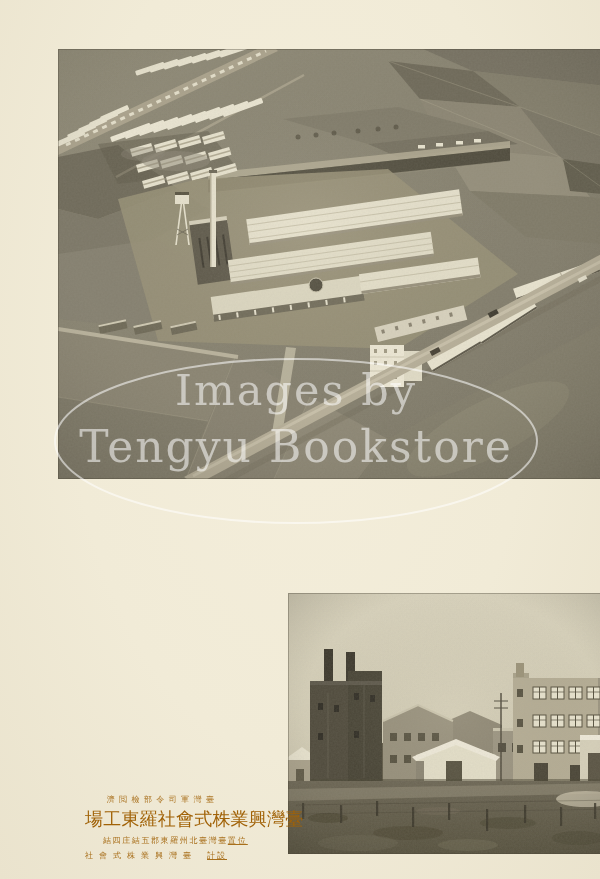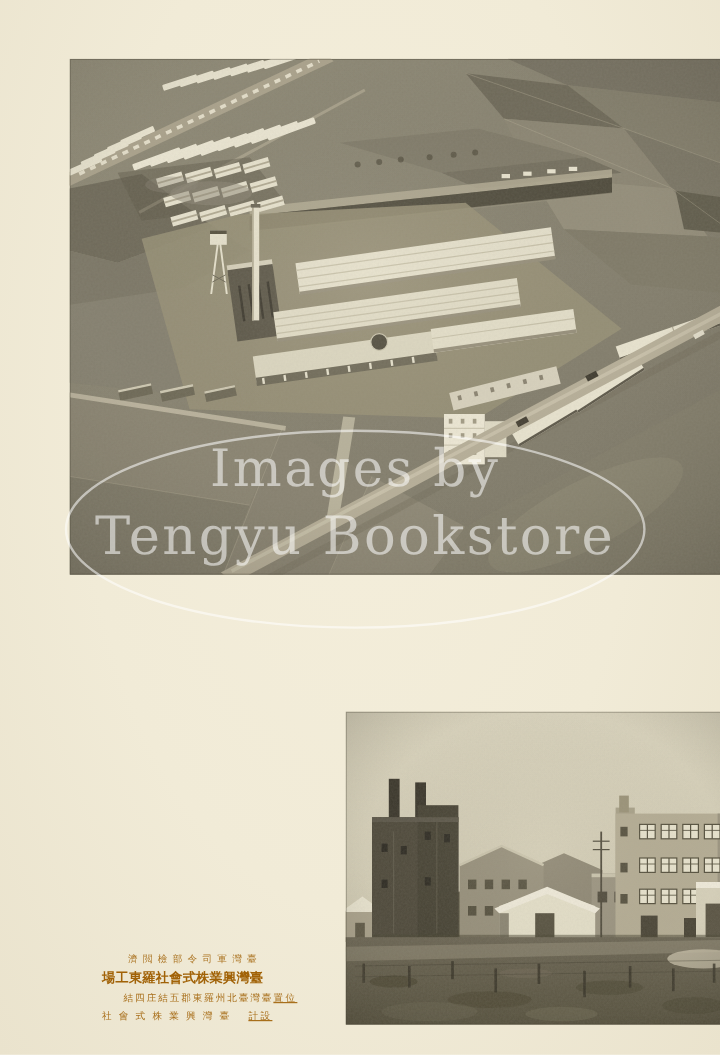--- a/index.html
+++ b/index.html
@@ -22,21 +22,21 @@
   .caption{
     position:absolute;left:53px;top:794px;width:153px;
     color:#a16207;
     margin-left:32px;
   }
   .caption .censor{
     font-size:8px;letter-spacing:4.4px;text-align:center;
     white-space:nowrap;margin-left:2px;opacity:.85;
   }
   .caption .title{
-    font-size:11px;font-weight:700;letter-spacing:0.2px;
+    font-size:18px;font-weight:400;letter-spacing:0.2px;
     white-space:nowrap;margin-top:2px;
   }
   .caption .row{display:flex;font-size:8px;margin-top:4px;white-space:nowrap;opacity:.9;}
   .caption .row .lbl{margin-left:auto;letter-spacing:2px;text-decoration:underline;}
   .row-location{width:152px;}
   .row-location .val{letter-spacing:1.6px;padding-left:18px;}
   .row-design{width:142px;margin-top:3px;}
   .row-design .val{letter-spacing:6px;}
 </style>
 </head>

